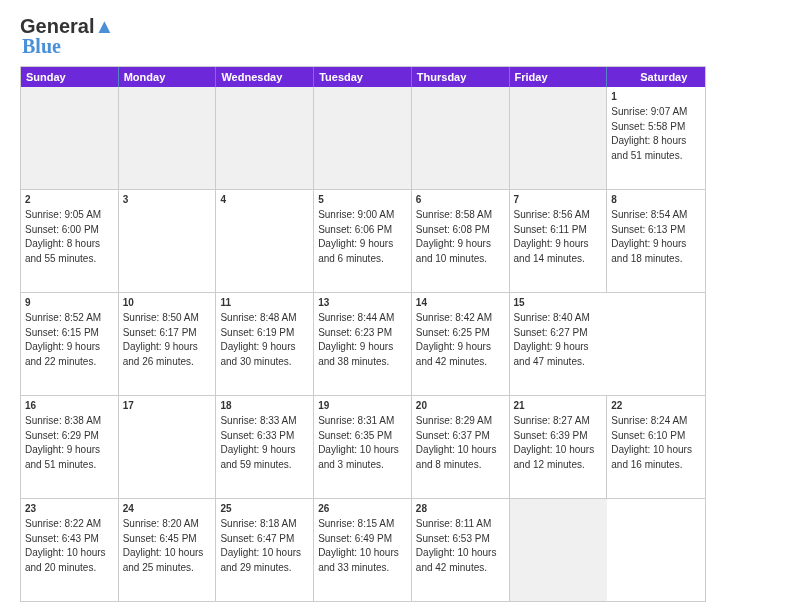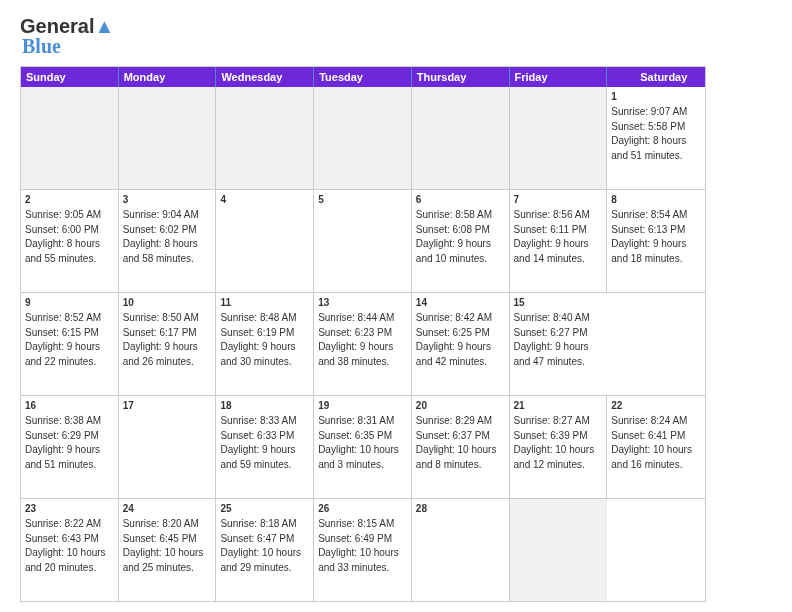--- a/index.html
+++ b/index.html
@@ -142,29 +142,29 @@
         </div>
         <div class="cal-row">
           <div class="cal-cell">
             <span class="day-num">2</span>
             <div class="cell-text">Sunrise: 9:05 AM
 Sunset: 6:00 PM
 Daylight: 8 hours and 55 minutes.</div>
           </div>
           <div class="cal-cell">
             <span class="day-num">3</span>
-            <div class="cell-text">Sunrise: 9:04 AM
-Sunset: 6:02 PM
-Daylight: 8 hours and 58 minutes.</div>
           </div>
           <div class="cal-cell">
             <span class="day-num">4</span>
           </div>
           <div class="cal-cell">
             <span class="day-num">5</span>
+            <div class="cell-text">Sunrise: 9:00 AM
+Sunset: 6:06 PM
+Daylight: 9 hours and 6 minutes.</div>
           </div>
           <div class="cal-cell">
             <span class="day-num">6</span>
             <div class="cell-text">Sunrise: 8:58 AM
 Sunset: 6:08 PM
 Daylight: 9 hours and 10 minutes.</div>
           </div>
           <div class="cal-cell">
             <span class="day-num">7</span>
             <div class="cell-text">Sunrise: 8:56 AM
@@ -246,21 +246,21 @@
           </div>
           <div class="cal-cell">
             <span class="day-num">21</span>
             <div class="cell-text">Sunrise: 8:27 AM
 Sunset: 6:39 PM
 Daylight: 10 hours and 12 minutes.</div>
           </div>
           <div class="cal-cell">
             <span class="day-num">22</span>
             <div class="cell-text">Sunrise: 8:24 AM
-Sunset: 6:41 PM
+Sunset: 6:10 PM
 Daylight: 10 hours and 16 minutes.</div>
           </div>
         </div>
         <div class="cal-row">
           <div class="cal-cell">
             <span class="day-num">23</span>
             <div class="cell-text">Sunrise: 8:22 AM
 Sunset: 6:43 PM
 Daylight: 10 hours and 20 minutes.</div>
           </div>
@@ -277,18 +277,21 @@
 Daylight: 10 hours and 29 minutes.</div>
           </div>
           <div class="cal-cell">
             <span class="day-num">26</span>
             <div class="cell-text">Sunrise: 8:15 AM
 Sunset: 6:49 PM
 Daylight: 10 hours and 33 minutes.</div>
           </div>
           <div class="cal-cell">
             <span class="day-num">28</span>
+            <div class="cell-text">Sunrise: 8:11 AM
+Sunset: 6:53 PM
+Daylight: 10 hours and 42 minutes.</div>
           </div>
           <div class="cal-cell shaded empty"></div>
         </div>
       </div>
   </div>
 </div>
 
 </body></html>

